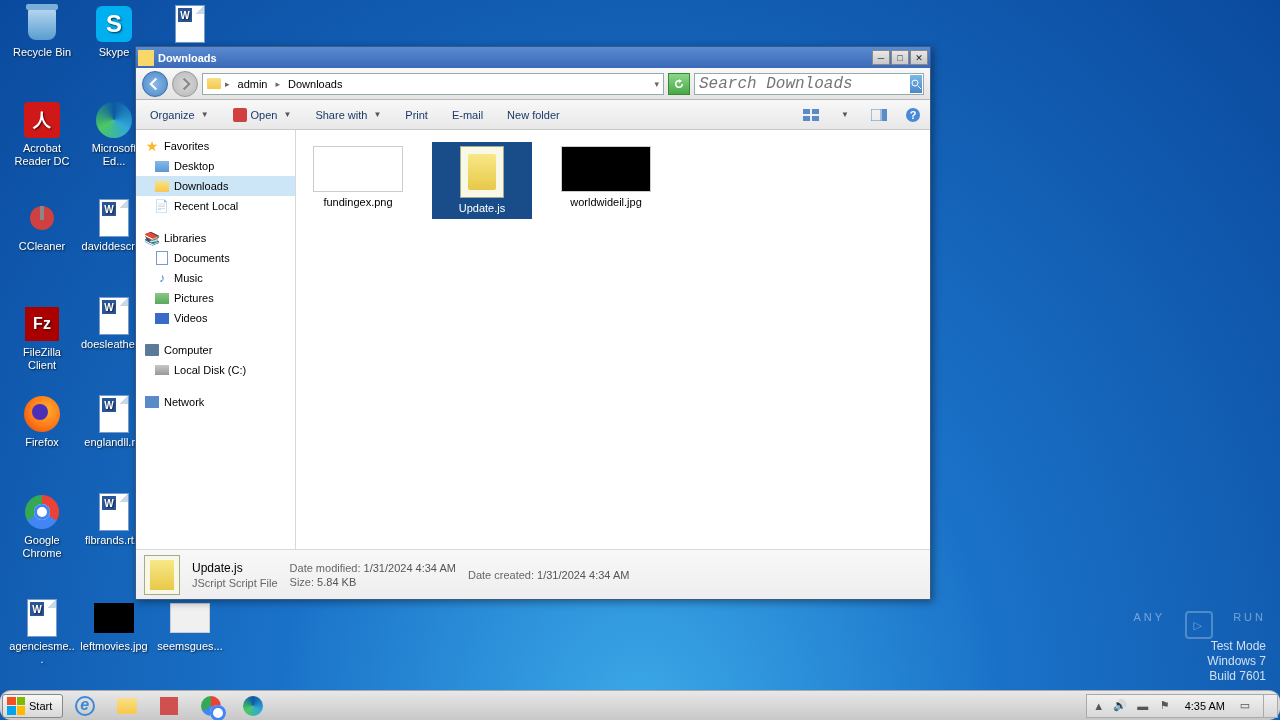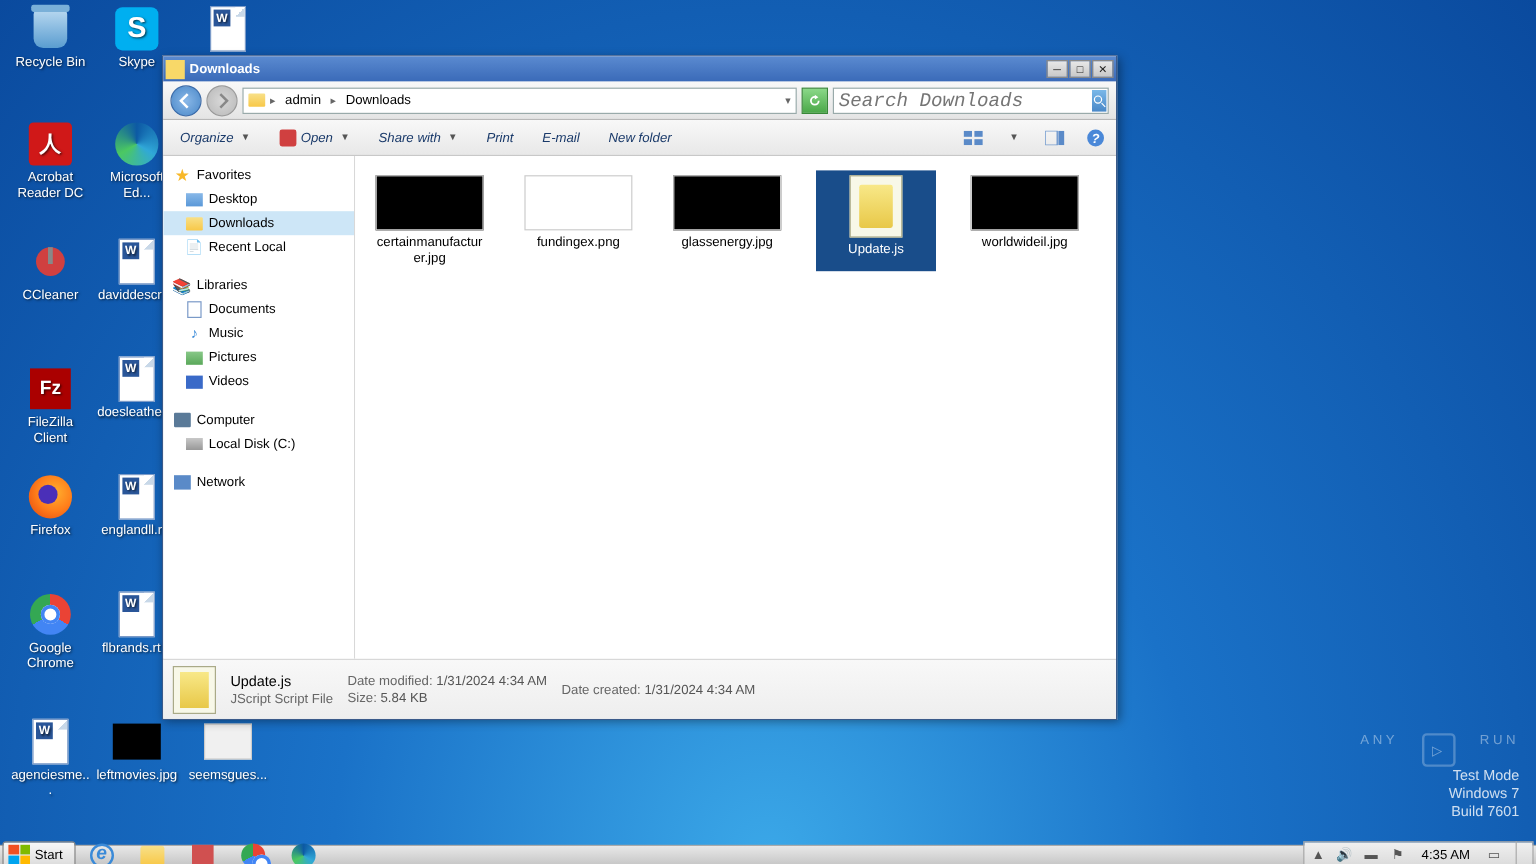--- a/index.html
+++ b/index.html
@@ -37,21 +37,21 @@
 .navbtn { width:26px; height:26px; border-radius:50%; background:radial-gradient(#8ab8e8,#4a88c8); border:1px solid #3a6aa8; display:flex; align-items:center; justify-content:center; cursor:pointer; }
 .navbtn.disabled { background:radial-gradient(#d8d8d8,#b8b8b8); border-color:#999; }
 .navbtn svg { width:14px; height:14px; }
 .addrbar { flex:1; height:22px; background:white; border:1px solid #9aa; display:flex; align-items:center; padding:0 4px; gap:4px; }
 .addrbar .seg { font-size:11px; padding:0 4px; cursor:pointer; }
 .addrbar .arw { color:#666; font-size:9px; }
 .gobtn { width:22px; height:22px; background:linear-gradient(#8ad888,#4aa848); border:1px solid #388838; display:flex; align-items:center; justify-content:center; cursor:pointer; }
 .searchbox { width:230px; height:22px; background:white; border:1px solid #9aa; display:flex; align-items:center; padding:0 4px; }
 .searchbox input { border:none; outline:none; flex:1; font-size:16px; color:#888; font-style:italic;font-family:Liberation Mono, monospace; }
 .searchbox .sbtn { width:18px; height:18px; background:linear-gradient(#7ab8e8,#4a88c8); display:flex; align-items:center; justify-content:center; cursor:pointer; }
-.toolbar { height:30px; background:linear-gradient(#f8f8f8,#e8e8e8); border-bottom:1px solid #c8c8c8; display:flex; align-items:center; padding:0 8px; gap:12px;font-style:italic; }
+.toolbar { height:30px; background:linear-gradient(#f8f8f8,#e8e8e8); border-bottom:1px solid #c8c8c8; display:flex; align-items:center; padding:0 8px; gap:12px; }
 .tbtn { display:flex; align-items:center; gap:4px; padding:3px 6px; cursor:pointer; font-size:11px; color:#1a3a6a; }
 .tbtn .arw { font-size:8px; color:#555; margin-left:2px; }
 .tbtn .ico { width:14px; height:14px; }
 .toolbar .spacer { flex:1; }
 .toolbar .ricon { width:18px; height:18px; cursor:pointer; display:flex; align-items:center; justify-content:center; margin-left:4px; }
 .body { flex:1; display:flex; overflow:hidden; }
 .sidebar { width:160px; background:#fff; border-right:1px solid #d8d8d8; padding:6px 0; overflow-y:auto; }
 .sgroup { margin-bottom:12px; }
 .snode { display:flex; align-items:center; gap:4px; padding:2px 6px 2px 18px; cursor:pointer; font-size:11px; }
 .snode.root { padding-left:8px; }
@@ -80,21 +80,21 @@
 .details { height:50px; border-top:1px solid #d8d8d8; background:linear-gradient(#f8f8f8,#eee); display:flex; align-items:center; padding:4px 8px; gap:12px; }
 .details .dicon2 { width:36px; height:40px; background:#f8f8e8; border:1px solid #aa8; display:flex; align-items:center; justify-content:center; }
 .details .dicon2::before { content:""; width:24px; height:30px; background:linear-gradient(#f8e888,#e8c848); }
 .details .dcol { display:flex; flex-direction:column; gap:2px; font-size:11px; }
 .details .dname { font-size:12px; }
 .details .dtype { color:#666; }
 .details .dmeta { color:#555; }
 .details .dlbl { color:#666; }
 
 
-.taskbar { position:absolute; bottom:0; left:0; right:0; height:16px; background:linear-gradient(#e8e8e8, #c8c8c8); border-top:1px solid #aaa; display:flex; align-items:center; padding:0 2px; }
+.taskbar { position:absolute; bottom:0; left:0; right:0; height:30px; background:linear-gradient(#e8e8e8, #c8c8c8); border-top:1px solid #aaa; display:flex; align-items:center; padding:0 2px;border-radius:11px; }
 .startbtn { height:24px; padding:0 10px 0 4px; background:linear-gradient(#f8f8f8,#d8d8d8); border:1px solid #888; border-radius:3px; display:flex; align-items:center; gap:4px; cursor:pointer; }
 .winlogo { width:18px; height:18px; display:grid; grid-template:1fr 1fr/1fr 1fr; gap:1px; }
 .winlogo span:nth-child(1){background:#f25022;} .winlogo span:nth-child(2){background:#7fba00;} .winlogo span:nth-child(3){background:#00a4ef;} .winlogo span:nth-child(4){background:#ffb900;}
 .tbitem { width:40px; height:26px; display:flex; align-items:center; justify-content:center; cursor:pointer; margin-left:2px; }
 .ie-i { width:20px; height:20px; border-radius:50%; border:2px solid #3a8ad8; position:relative; }
 .ie-i::after { content:"e"; position:absolute; top:-2px; left:3px; color:#3a8ad8; font-size:16px; font-style:italic; font-weight:bold; }
 .expl-i { width:20px; height:16px; background:linear-gradient(#f8e088,#f8c848); border-radius:2px; }
 .tray { margin-left:auto; display:flex; align-items:center; gap:6px; padding:0 4px; height:24px; background:linear-gradient(#f0f0f0,#d8d8d8); border:1px solid #aaa; }
 .tray .ticon2 { width:16px; height:16px; display:flex; align-items:center; justify-content:center; color:#555; cursor:pointer; }
 .tray .clock { font-size:11px; padding:0 6px; }
@@ -380,30 +380,22 @@
           <div class="snode root">
             <span class="nicon">
               <div class="net-i"></div>
             </span>
             <span>Network</span>
           </div>
         </div>
       </div>
     <div class="content" id="filelist">
         <div class="fileitem">
-          <div class="thumb"></div>
-          <div class="fname">certainmanufacturer.jpg</div>
-        </div>
-        <div class="fileitem">
           <div class="thumb wht"></div>
           <div class="fname">fundingex.png</div>
-        </div>
-        <div class="fileitem">
-          <div class="thumb"></div>
-          <div class="fname">glassenergy.jpg</div>
         </div>
         <div class="fileitem sel">
           <div class="thumb js"></div>
           <div class="fname">Update.js</div>
         </div>
         <div class="fileitem">
           <div class="thumb"></div>
           <div class="fname">worldwideil.jpg</div>
         </div>
       </div>

